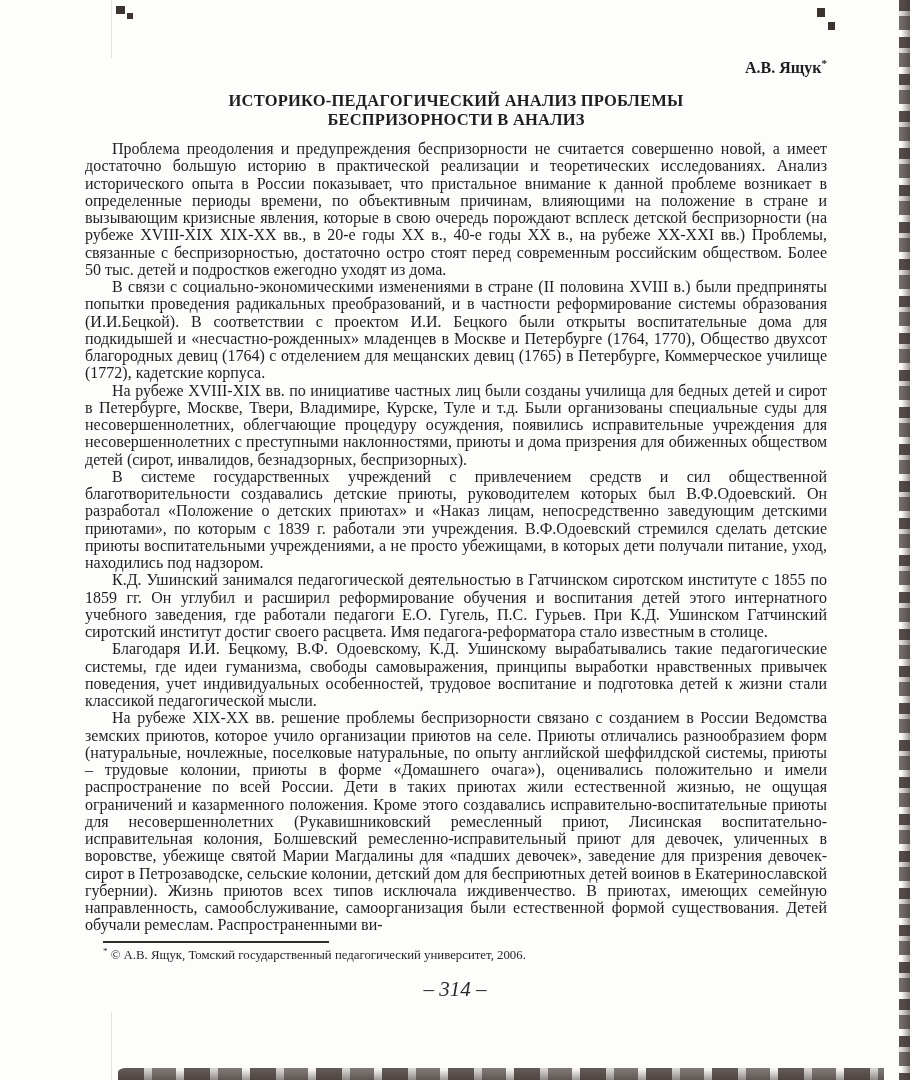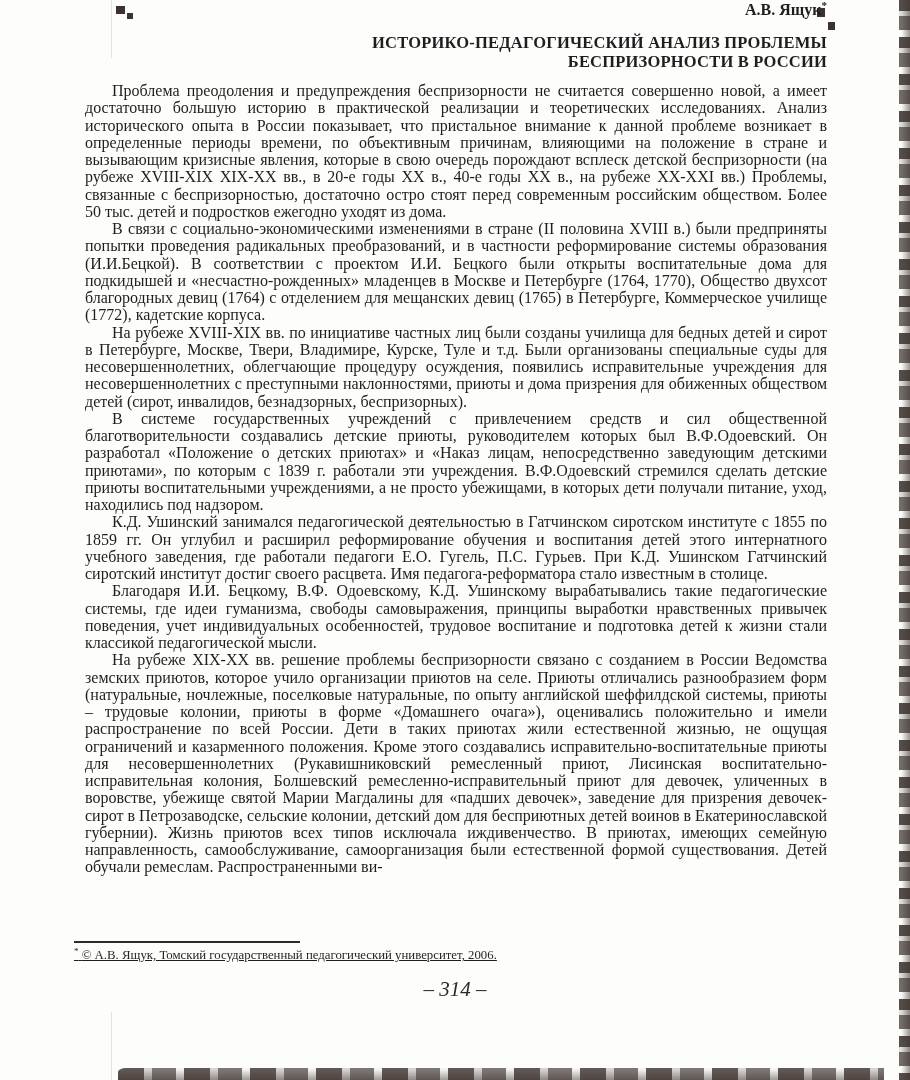--- a/index.html
+++ b/index.html
@@ -16,57 +16,57 @@
   }
 
   .content {
     position: absolute;
     left: 85px;
     top: 0;
     width: 742px;
   }
 
   .author-line {
+    padding-top: 58px;
     text-align: right;
     font-weight: bold;
     font-size: 16px;
     line-height: 19px;
   }
   .author-line sup {
     font-size: 11px;
     line-height: 0;
   }
 
   .doc-title {
     margin: 14px 0 0 0;
-    text-align: right;
+    text-align: center;
     font-weight: bold;
     font-size: 16.5px;
     line-height: 19px;
     letter-spacing: 0.2px;
   }
   .doc-title span { display: block; }
 
   .body-text {
     margin-top: 11px;
     font-size: 16px;
     line-height: 17.25px;
     text-align: justify;
   }
   .body-text p {
     margin: 0;
     text-indent: 27px;
   }
 
   .footnote {
     position: absolute;
-    left: 74px;
+    left: 103px;
     top: 941px;
     width: 742px;
-    text-decoration: underline;
   }
   .footnote-rule {
     width: 226px;
     height: 0;
     border-top: 2px solid #2e2c2a;
   }
   .footnote-text {
     margin-top: 5px;
     font-size: 12.8px;
     line-height: 15px;
@@ -141,21 +141,21 @@
   <div class="speck speck-tr-2"></div>
 
   <div class="content">
 
     <div class="author-line">
       <span>А.В. Ящук</span><sup>*</sup>
     </div>
 
     <h1 class="doc-title">
       <span>ИСТОРИКО-ПЕДАГОГИЧЕСКИЙ АНАЛИЗ ПРОБЛЕМЫ</span>
-      <span>БЕСПРИЗОРНОСТИ В РОССИИ</span>
+      <span>БЕСПРИЗОРНОСТИ В АНАЛИЗ</span>
     </h1>
 
     <div class="body-text">
       <p>Проблема преодоления и предупреждения беспризорности не считается совершенно новой, а имеет достаточно большую историю в практической реализации и теоретических исследованиях. Анализ исторического опыта в России показывает, что пристальное внимание к данной проблеме возникает в определенные периоды времени, по объективным причинам, влияющими на положение в стране и вызывающим кризисные явления, которые в свою очередь порождают всплеск детской беспризорности (на рубеже XVIII-XIX XIX-XX вв., в 20-е годы XX в., 40-е годы XX в., на рубеже XX-XXI вв.) Проблемы, связанные с беспризорностью, достаточно остро стоят перед современным российским обществом. Более 50 тыс. детей и подростков ежегодно уходят из дома.</p>
       <p>В связи с социально-экономическими изменениями в стране (II половина XVIII в.) были предприняты попытки проведения радикальных преобразований, и в частности реформирование системы образования (И.И.Бецкой). В соответствии с проектом И.И. Бецкого были открыты воспитательные дома для подкидышей и «несчастно-рожденных» младенцев в Москве и Петербурге (1764, 1770), Общество двухсот благородных девиц (1764) с отделением для мещанских девиц (1765) в Петербурге, Коммерческое училище (1772), кадетские корпуса.</p>
       <p>На рубеже XVIII-XIX вв. по инициативе частных лиц были созданы училища для бедных детей и сирот в Петербурге, Москве, Твери, Владимире, Курске, Туле и т.д. Были организованы специальные суды для несовершеннолетних, облегчающие процедуру осуждения, появились исправительные учреждения для несовершеннолетних с преступными наклонностями, приюты и дома призрения для обиженных обществом детей (сирот, инвалидов, безнадзорных, беспризорных).</p>
       <p>В системе государственных учреждений с привлечением средств и сил общественной благотворительности создавались детские приюты, руководителем которых был В.Ф.Одоевский. Он разработал «Положение о детских приютах» и «Наказ лицам, непосредственно заведующим детскими приютами», по которым с 1839 г. работали эти учреждения. В.Ф.Одоевский стремился сделать детские приюты воспитательными учреждениями, а не просто убежищами, в которых дети получали питание, уход, находились под надзором.</p>
       <p>К.Д. Ушинский занимался педагогической деятельностью в Гатчинском сиротском институте с 1855 по 1859 гг. Он углубил и расширил реформирование обучения и воспитания детей этого интернатного учебного заведения, где работали педагоги Е.О. Гугель, П.С. Гурьев. При К.Д. Ушинском Гатчинский сиротский институт достиг своего расцвета. Имя педагога-реформатора стало известным в столице.</p>
       <p>Благодаря И.И. Бецкому, В.Ф. Одоевскому, К.Д. Ушинскому вырабатывались такие педагогические системы, где идеи гуманизма, свободы самовыражения, принципы выработки нравственных привычек поведения, учет индивидуальных особенностей, трудовое воспитание и подготовка детей к жизни стали классикой педагогической мысли.</p>
       <p>На рубеже XIX-XX вв. решение проблемы беспризорности связано с созданием в России Ведомства земских приютов, которое учило организации приютов на селе. Приюты отличались разнообразием форм (натуральные, ночлежные, поселковые натуральные, по опыту английской шеффилдской системы, приюты – трудовые колонии, приюты в форме «Домашнего очага»), оценивались положительно и имели распространение по всей России. Дети в таких приютах жили естественной жизнью, не ощущая ограничений и казарменного положения. Кроме этого создавались исправительно-воспитательные приюты для несовершеннолетних (Рукавишниковский ремесленный приют, Лисинская воспитательно-исправительная колония, Болшевский ремесленно-исправительный приют для девочек, уличенных в воровстве, убежище святой Марии Магдалины для «падших девочек», заведение для призрения девочек-сирот в Петрозаводске, сельские колонии, детский дом для бесприютных детей воинов в Екатеринославской губернии). Жизнь приютов всех типов исключала иждивенчество. В приютах, имеющих семейную направленность, самообслуживание, самоорганизация были естественной формой существования. Детей обучали ремеслам. Распространенными ви-</p>

